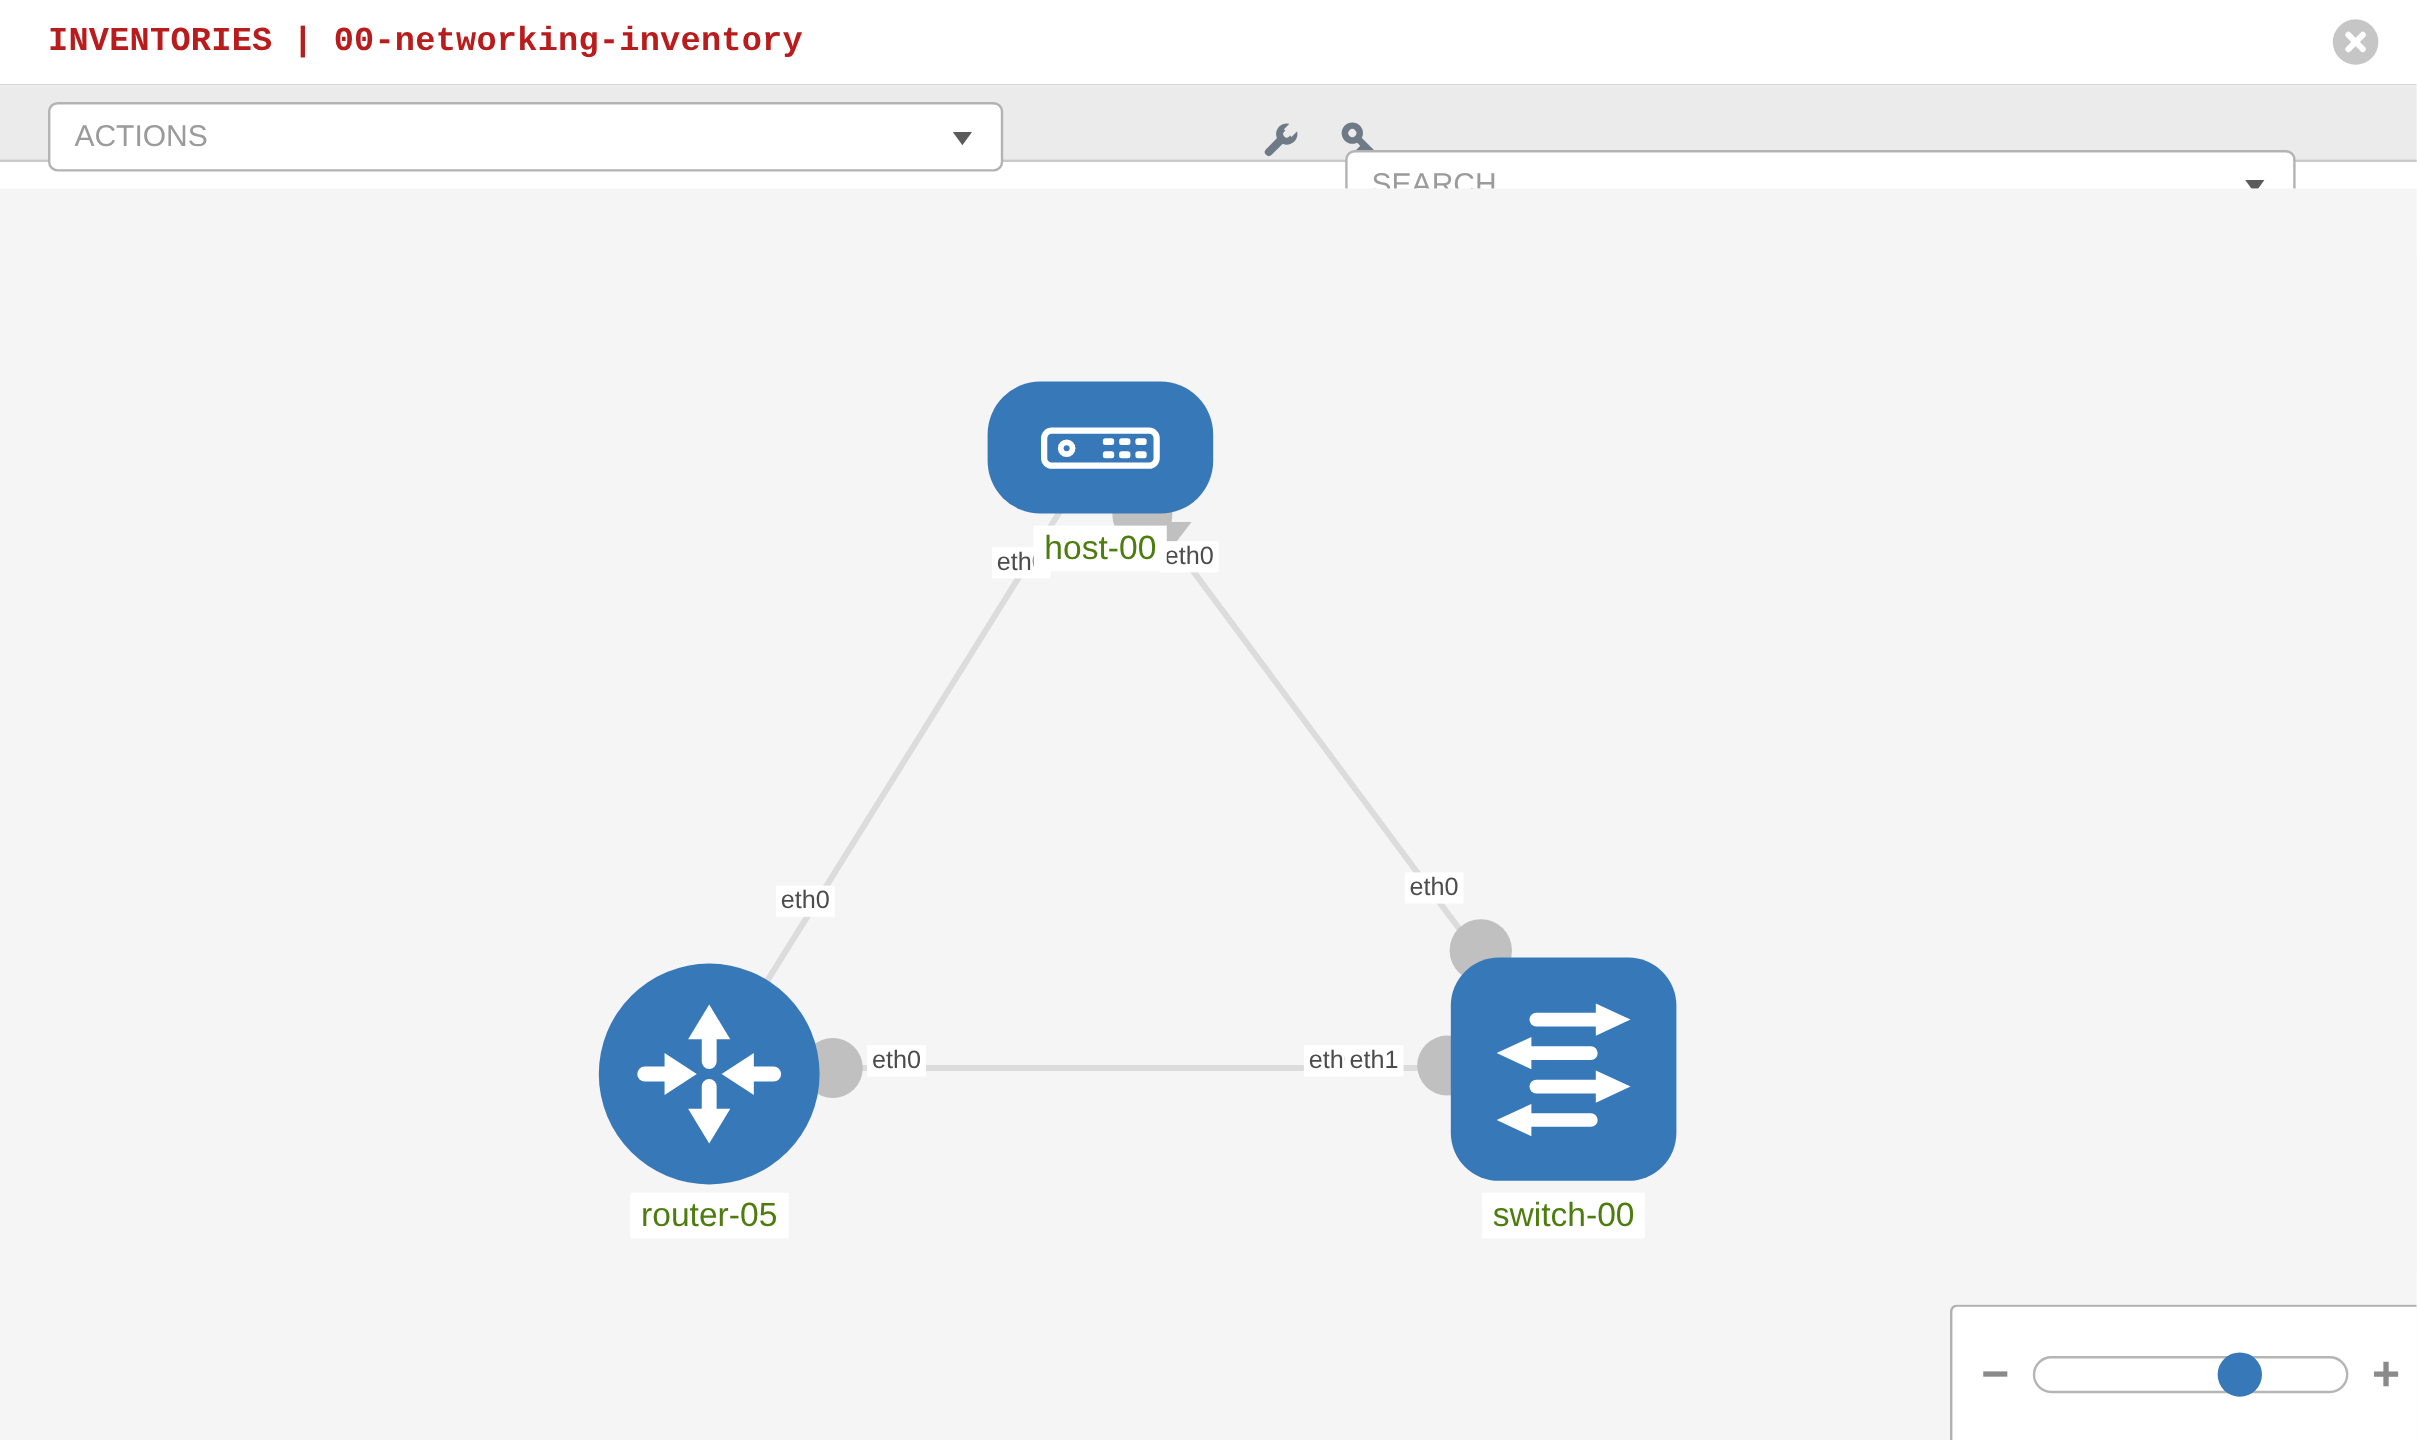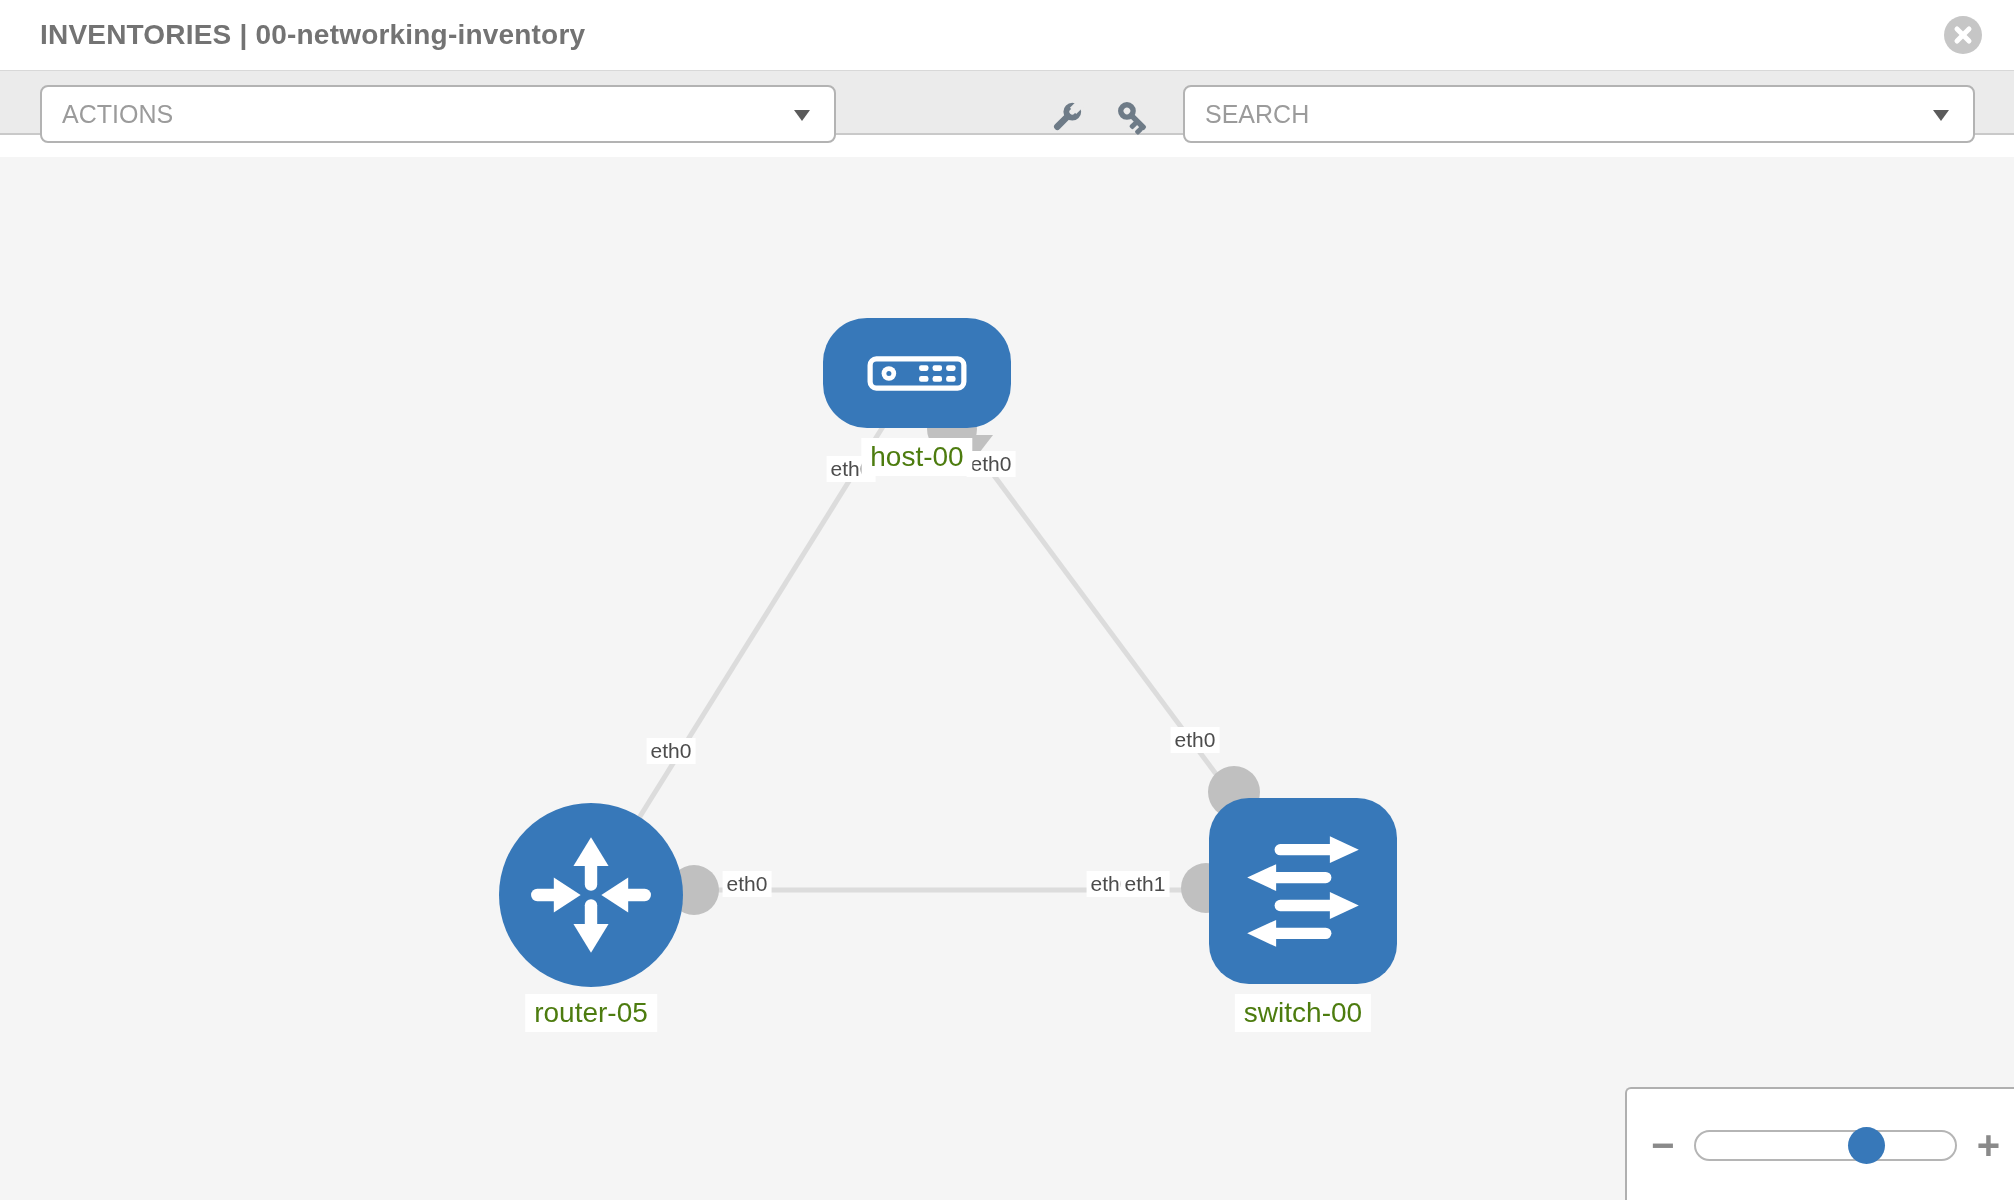--- a/index.html
+++ b/index.html
@@ -1,30 +1,30 @@
 <!DOCTYPE html>
 <html><head>
 <meta charset="utf-8">
 <style>
   * { margin:0; padding:0; box-sizing:border-box; }
   body { background:#fff; font-family:"Liberation Sans", sans-serif; }
   .app { position:relative; width:2014px; height:1200px; overflow:hidden; background:#fff; }
 
   
   .header { position:absolute; left:0; top:0; width:2014px; height:71px; background:#fff; border-bottom:1px solid #d8d8d8; }
-  .page-title { position:absolute; left:40px; top:50%; transform:translateY(-50%); font-size:28px; font-weight:bold; color:#737373; letter-spacing:0.2px; }
+  .page-title { position:absolute; left:40px; top:50%; transform:translateY(-50%); font-size:28px; font-weight:bold; color:#b91c1c; letter-spacing:0.2px;font-family:Liberation Mono, monospace; }
   .close-btn { position:absolute; right:32px; top:50%; transform:translateY(-50%); width:38px; height:38px; border:none; background:#c6c6c6; border-radius:50%; cursor:pointer; display:flex; align-items:center; justify-content:center; }
 
   
   .toolbar { position:absolute; left:0; top:71px; width:2014px; height:64px; background:#ebebeb; border-bottom:2px solid #c9c9c9; }
   .select { position:absolute; top:14px; height:58px; background:#fff; border:2px solid #b3b3b3; border-radius:8px; cursor:pointer; }
   .select .sel-label { position:absolute; left:20px; top:50%; transform:translateY(-50%); font-size:25px; color:#9b9b9b; }
   .caret { position:absolute; right:24px; top:50%; margin-top:-4px; width:0; height:0; border-left:8px solid transparent; border-right:8px solid transparent; border-top:11px solid #5b5b5b; }
   .select.actions { left:40px; width:796px; }
-  .select.search  { left:1183px; width:792px; }
+  .select.search  { left:1121px; width:792px;margin-top:40px; }
   .iconbtn { position:absolute; top:25px; width:44px; height:44px; background:transparent; border:none; cursor:pointer; display:flex; align-items:center; justify-content:center; }
   .iconbtn.tools { left:1044px; }
   .iconbtn.keys  { left:1112px; }
 
   
   .canvas { position:absolute; left:0; top:157px; width:2014px; height:1043px; background:#f5f5f5; overflow:hidden; }
   .links-layer { position:absolute; left:0; top:0; }
 
   .node { position:absolute; background:#3778b9; display:flex; align-items:center; justify-content:center; cursor:pointer; }
   .node.host   { left:823px; top:161px; width:188px; height:110px; border-radius:44px; }

